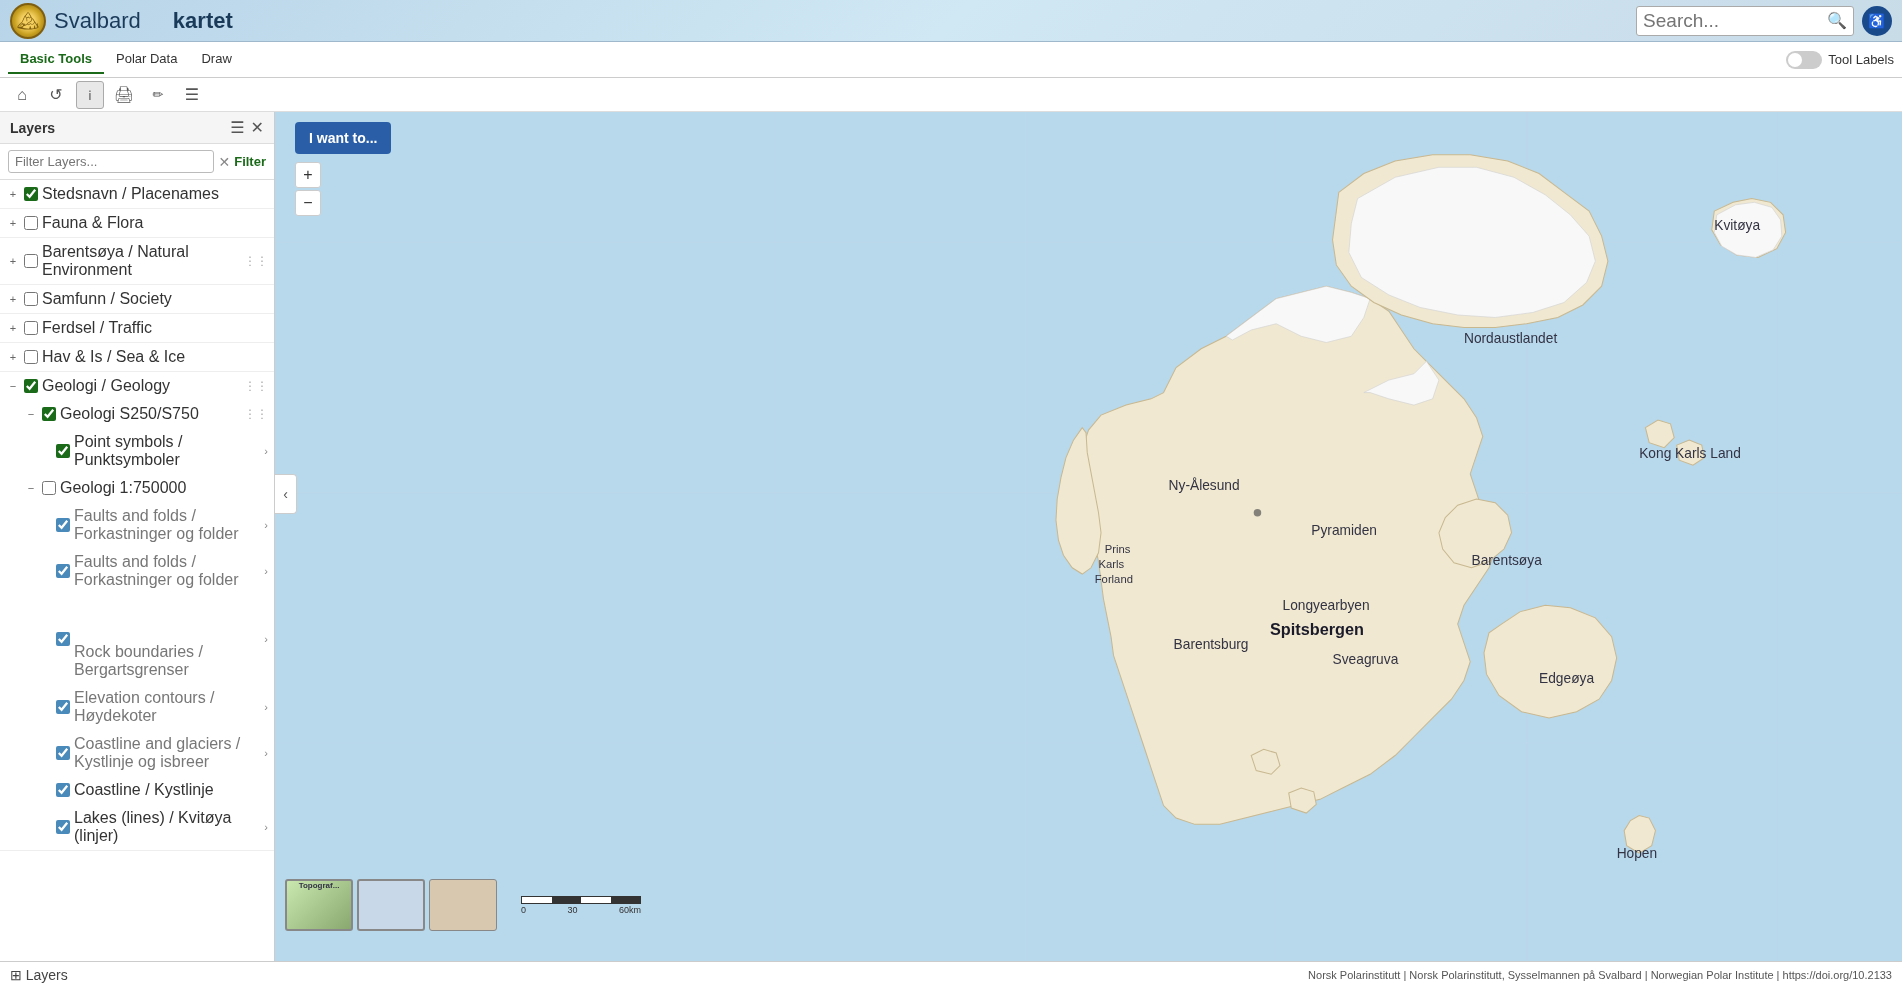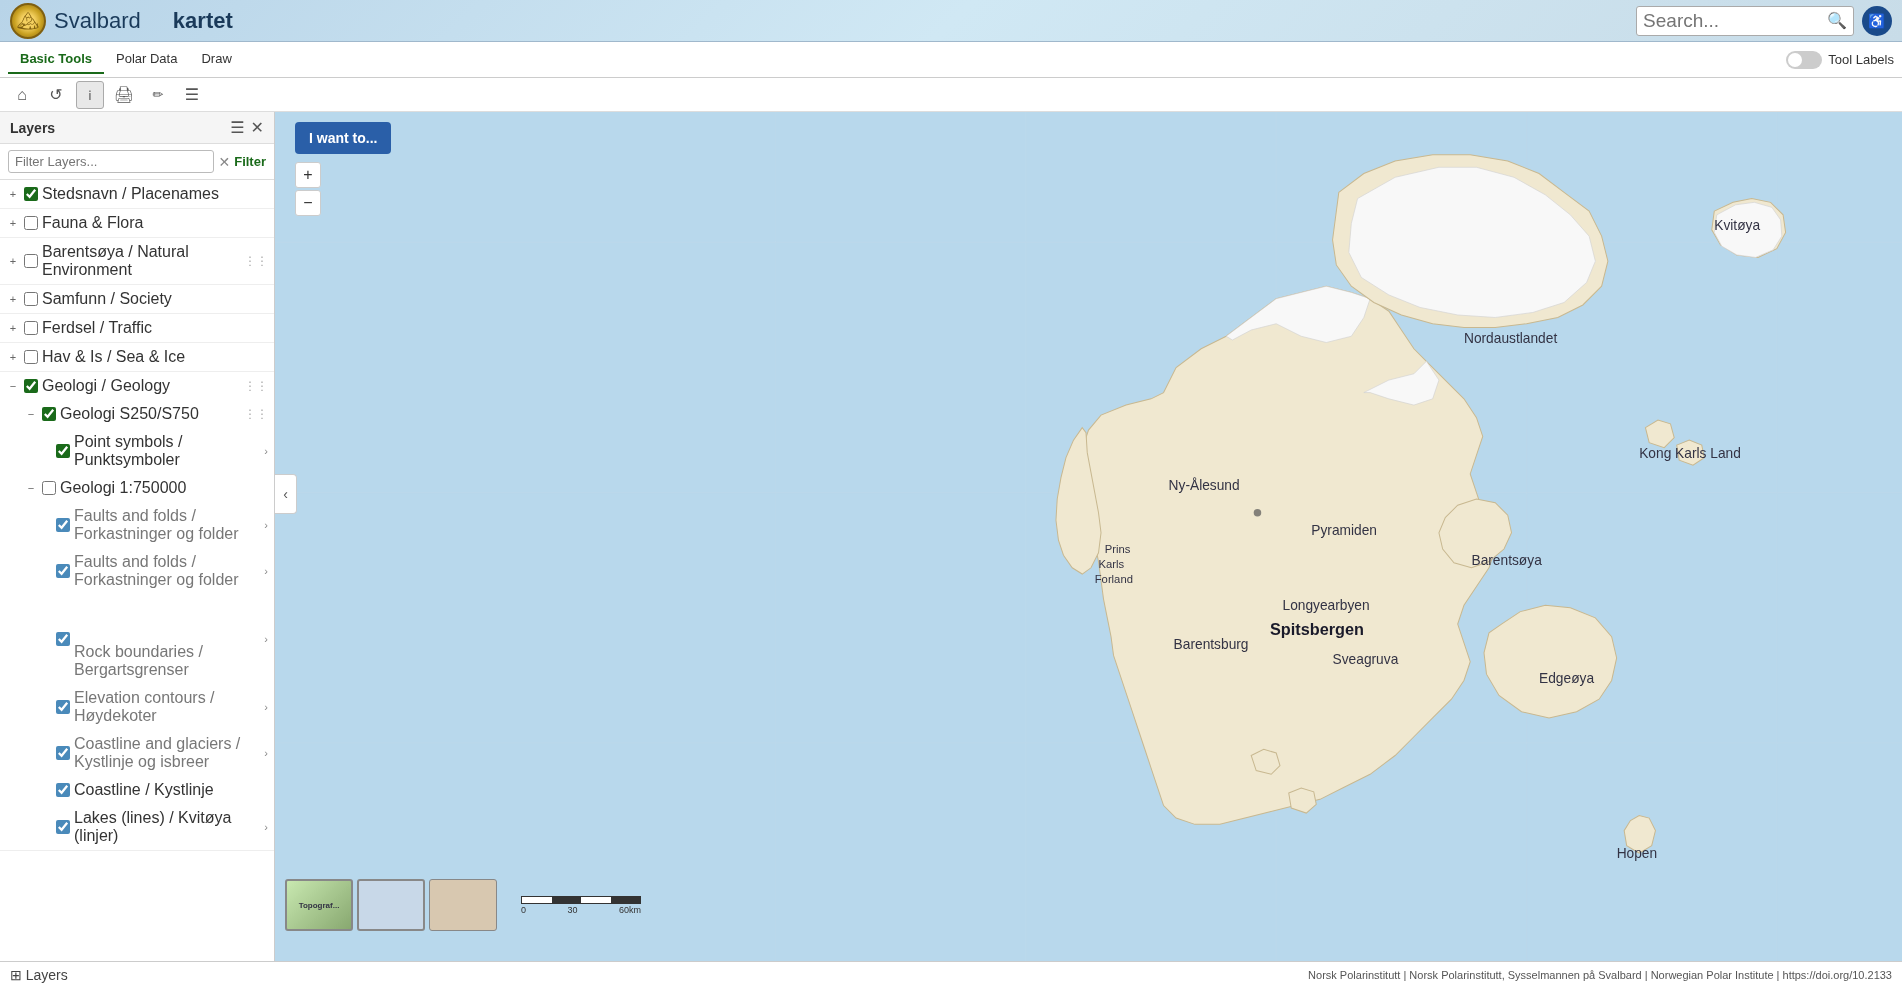--- a/index.html
+++ b/index.html
@@ -132,21 +132,21 @@
     .layers-icon-btn { background: none; border: none; cursor: pointer; font-size: 14px; color: #444; display: flex; align-items: center; gap: 4px; }
     #status-right { margin-left: auto; }
 
     
     #bottom-bar {
       position: absolute; bottom: 26px; left: 0; right: 0; height: 60px;
       display: flex; align-items: center; padding: 0 0 0 10px; gap: 4px; pointer-events: none;
     }
     .map-thumb {
       width: 68px; height: 52px; background: #ddd; border: 2px solid #888; border-radius: 3px;
-      display: flex; align-items: center; justify-content: center; font-size: 9px; color: #333;
+      display: flex; align-items: flex-start; justify-content: center; font-size: 9px; color: #333;
       text-align: center; pointer-events: all; cursor: pointer; overflow: hidden; flex-shrink: 0;
     }
     #scale-bar {
       display: flex; flex-direction: column; align-items: center; margin-left: 10px; pointer-events: none;
     }
   </style>
 </head>
 <body>
 
 <div id="header">

